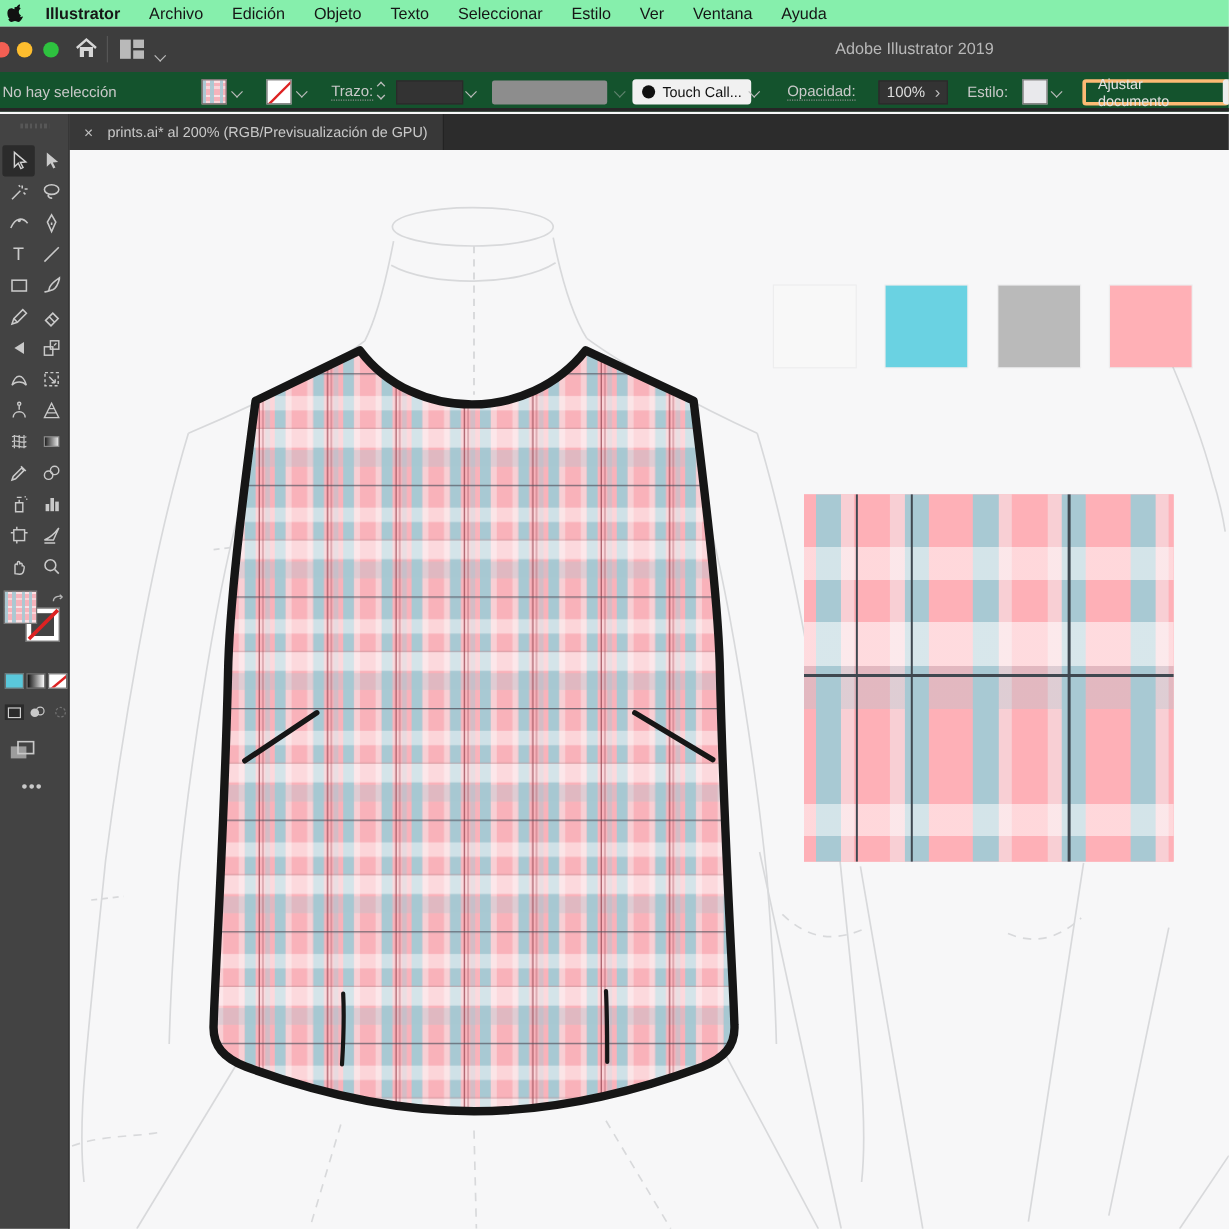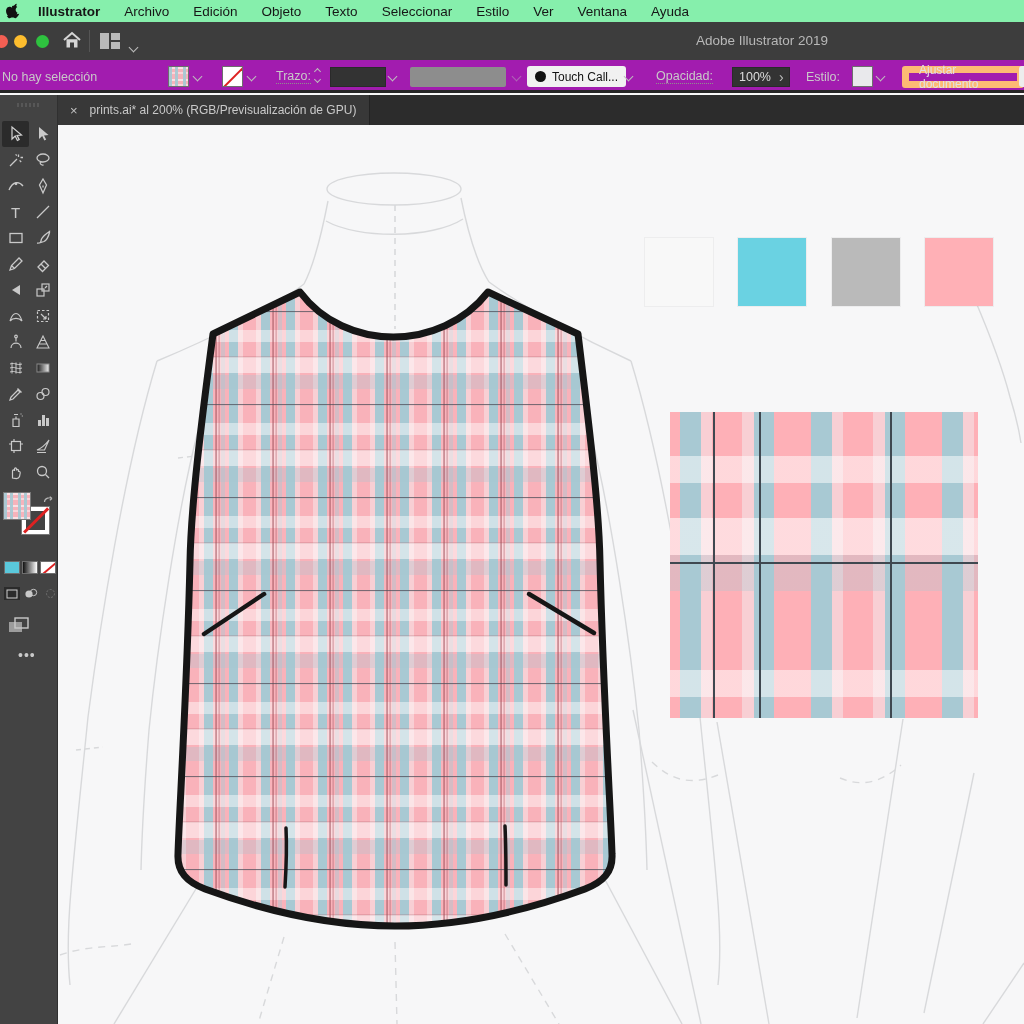--- a/index.html
+++ b/index.html
@@ -25,40 +25,40 @@
   .tb-sep { position:absolute; left:89px; top:8px; width:1px; height:22px; background:#555; }
   .tb-layout { position:absolute; left:100px; top:11px; width:20px; height:16px; }
   .tb-layout .pane { position:absolute; background:#b9b9b9; }
   .tb-chev { position:absolute; }
   .chev { width:7px; height:7px; border-right:1.6px solid #bdbdbd; border-bottom:1.6px solid #bdbdbd;
     transform:rotate(45deg); display:inline-block; }
   .title-text { position:absolute; left:660px; top:11px; color:#b8b8b8; font-size:13.5px;margin-left:36px; }
 
   
   .controlbar { position:absolute; left:0; top:60px; width:1024px; height:33px;
-    background:#a21caf; border-bottom:3px solid #262626; z-index:48; color:#c9c9c9; font-size:12.5px; }
+    background:#14532d; border-bottom:3px solid #262626; z-index:48; color:#c9c9c9; font-size:12.5px; }
   .cb { position:absolute; top:0; height:33px; display:flex; align-items:center; }
   .cb-label { border-bottom:1px dotted #8f8f8f; line-height:1.15; }
   .sw { width:21px; height:21px; border:1px solid #6e6e6e; }
   .sw-none { background:#fff; position:relative; overflow:hidden; }
   .sw-none::after { content:""; position:absolute; left:-4px; top:9px; width:30px; height:2.4px;
     background:#d22; transform:rotate(-45deg); }
   .mini-plaid { background-color:#f6b3bb;
     background-image:
       repeating-linear-gradient(90deg, rgba(168,201,211,.95) 0 3px, transparent 3px 6px, rgba(168,201,211,.95) 6px 9px, transparent 9px 14px),
       repeating-linear-gradient(180deg, rgba(255,255,255,.6) 0 2px, transparent 2px 5px, rgba(255,255,255,.45) 5px 7px, transparent 7px 12px); }
   .ddark { background:#333; border:1px solid #2a2a2a; height:20px; color:#ddd;
     display:flex; align-items:center; padding:0 6px; }
   .dgray { background:#8d8d8d; border-radius:2px; height:20px; }
   .stepper { display:flex; flex-direction:column; gap:3px; }
   .stepper .chev { width:5px; height:5px; border-color:#bdbdbd; }
   .stepper .up { transform:rotate(-135deg); }
   .btn-white { background:#f1f1f1; color:#111; border-radius:3px; height:21px;
     display:flex; align-items:center; gap:6px; padding:0 8px; font-size:12px; }
-  .btn-outline { border:7px solid #fdba74; border-radius:3px; height:22px; color:#e2e2e2;
+  .btn-outline { border:3px solid #fdba74; border-radius:3px; height:22px; color:#e2e2e2;
     display:flex; align-items:center; padding:0 10px; font-size:12px; }
   .dot { width:11px; height:11px; border-radius:50%; background:#111; }
 
   
   .tabbar { position:absolute; left:58px; top:95px; width:966px; height:30px; background:#2c2c2c; z-index:47; }
   .doc-tab { position:absolute; left:0; top:0; height:30px; width:312px; background:#383838;
     display:flex; align-items:center; gap:12px; padding:0 12px; color:#c9c9c9; font-size:12px;
     border-right:1px solid #232323; }
   .doc-tab .close { color:#c2c2c2; font-size:13px; }
 

